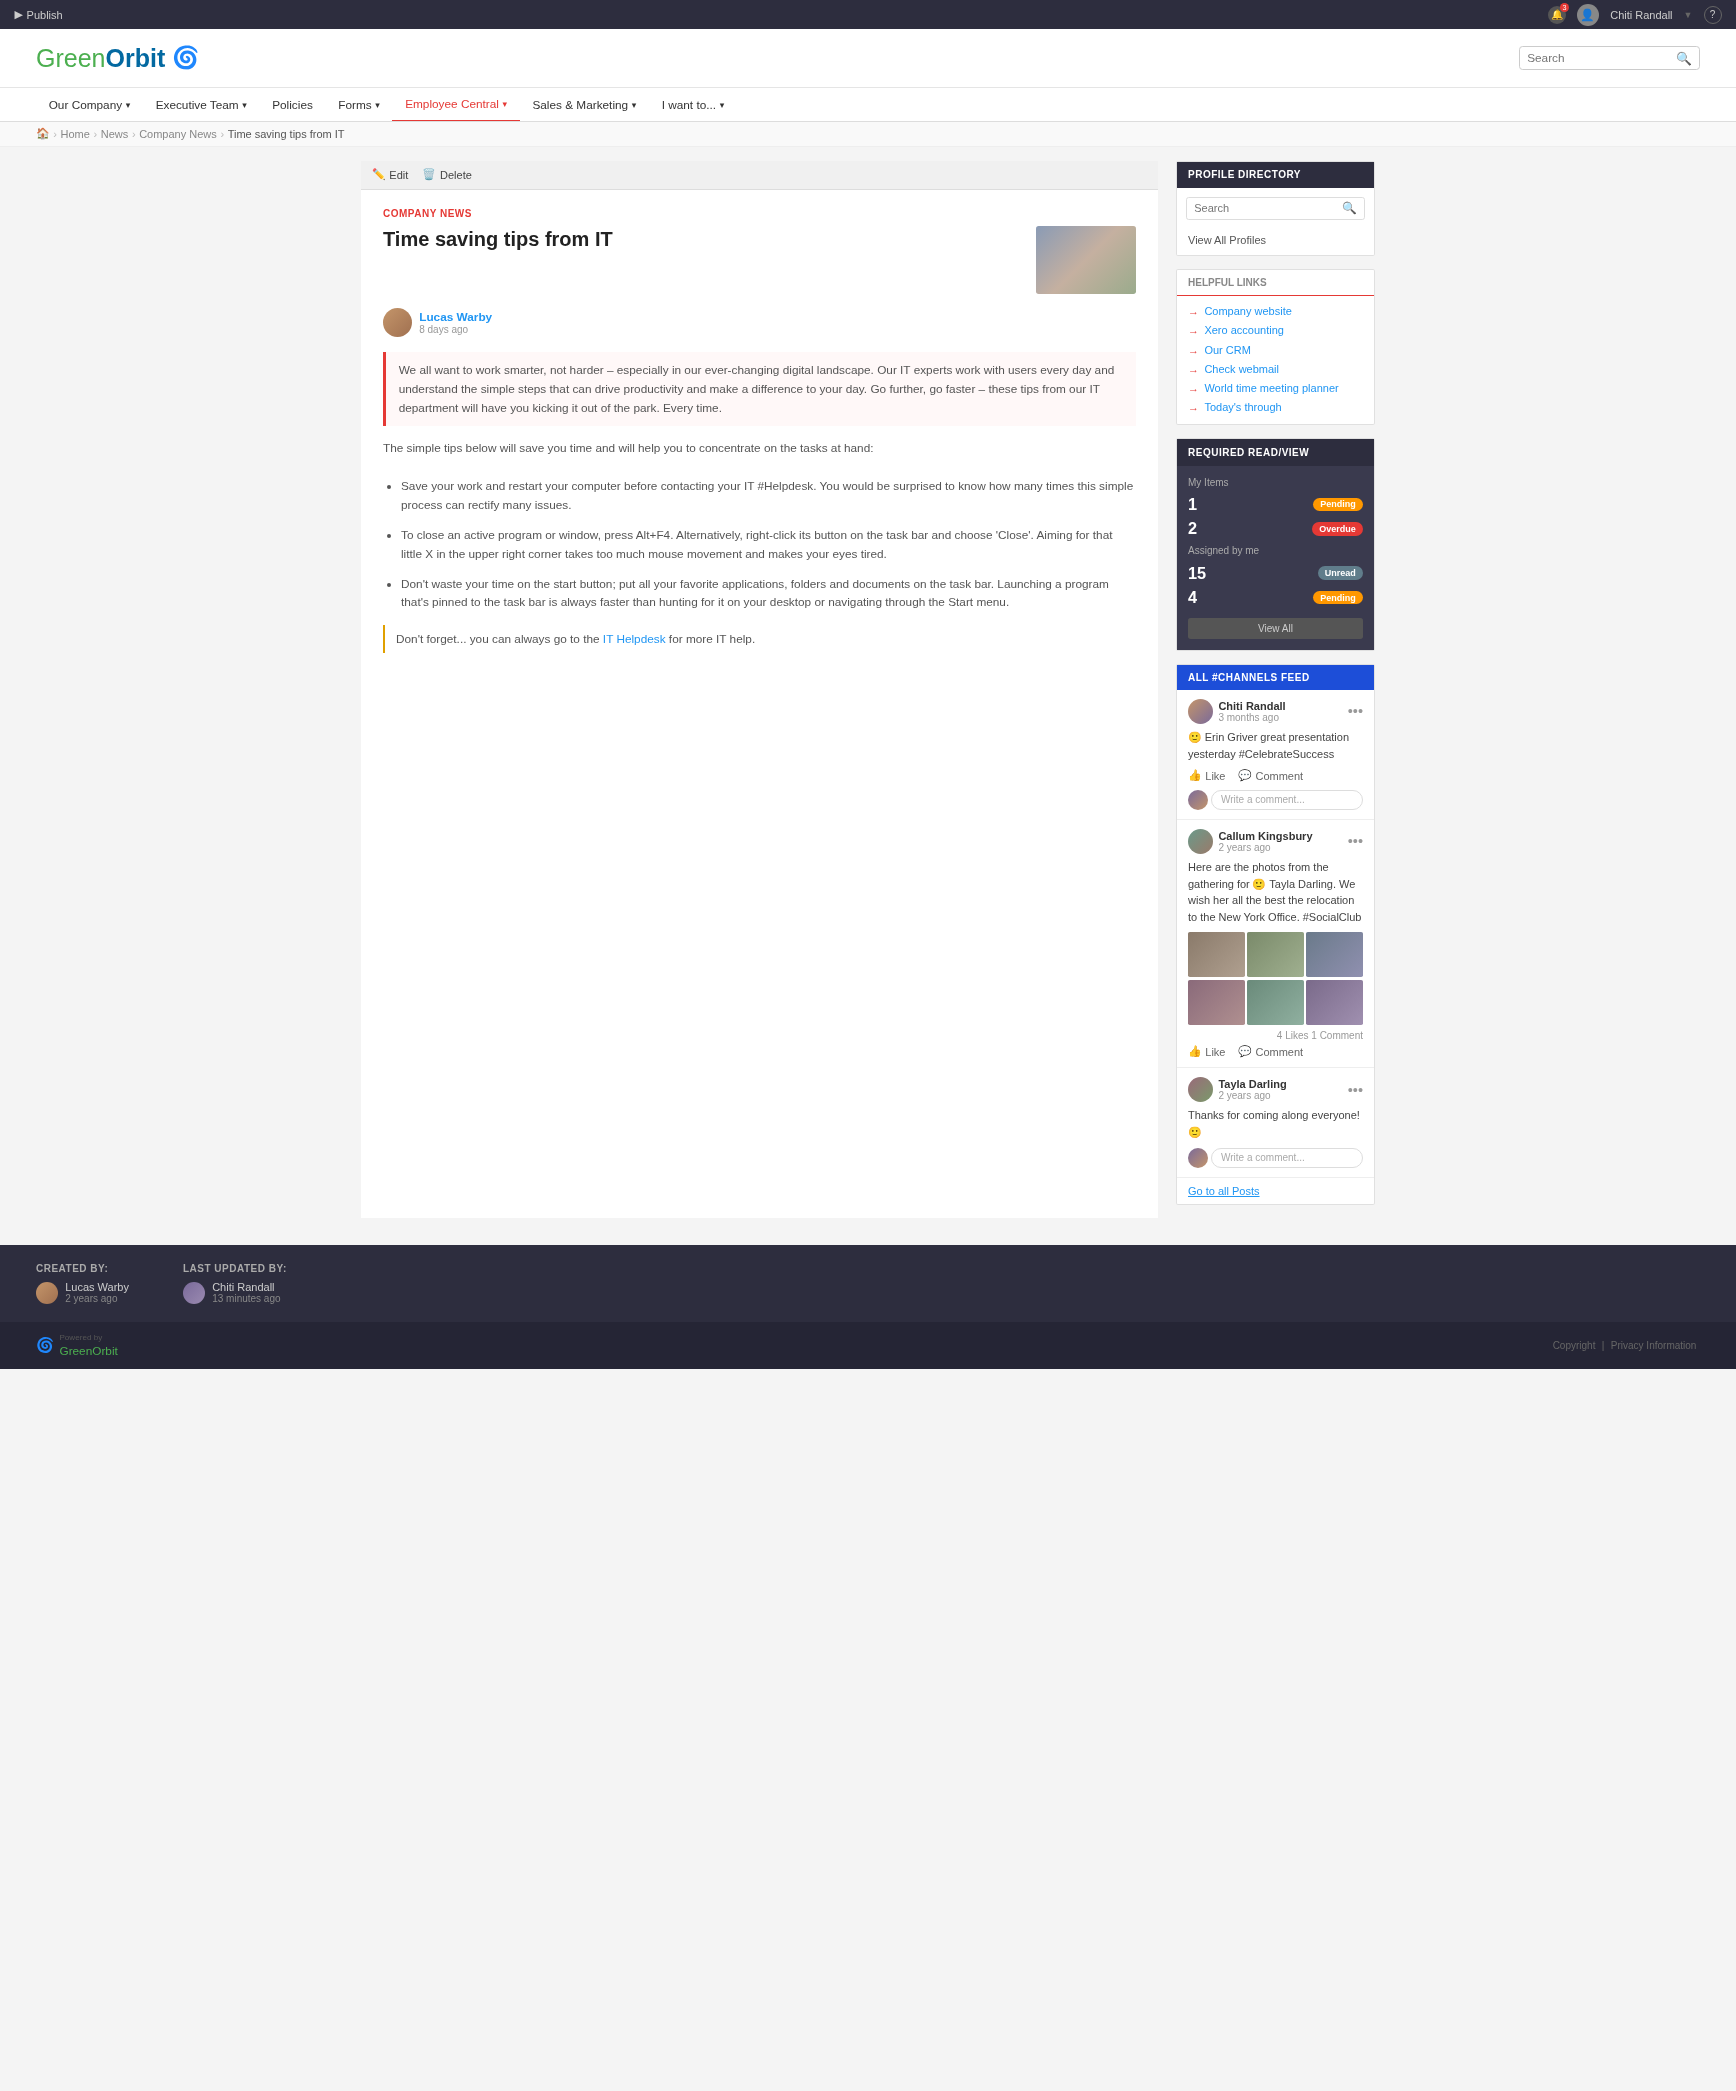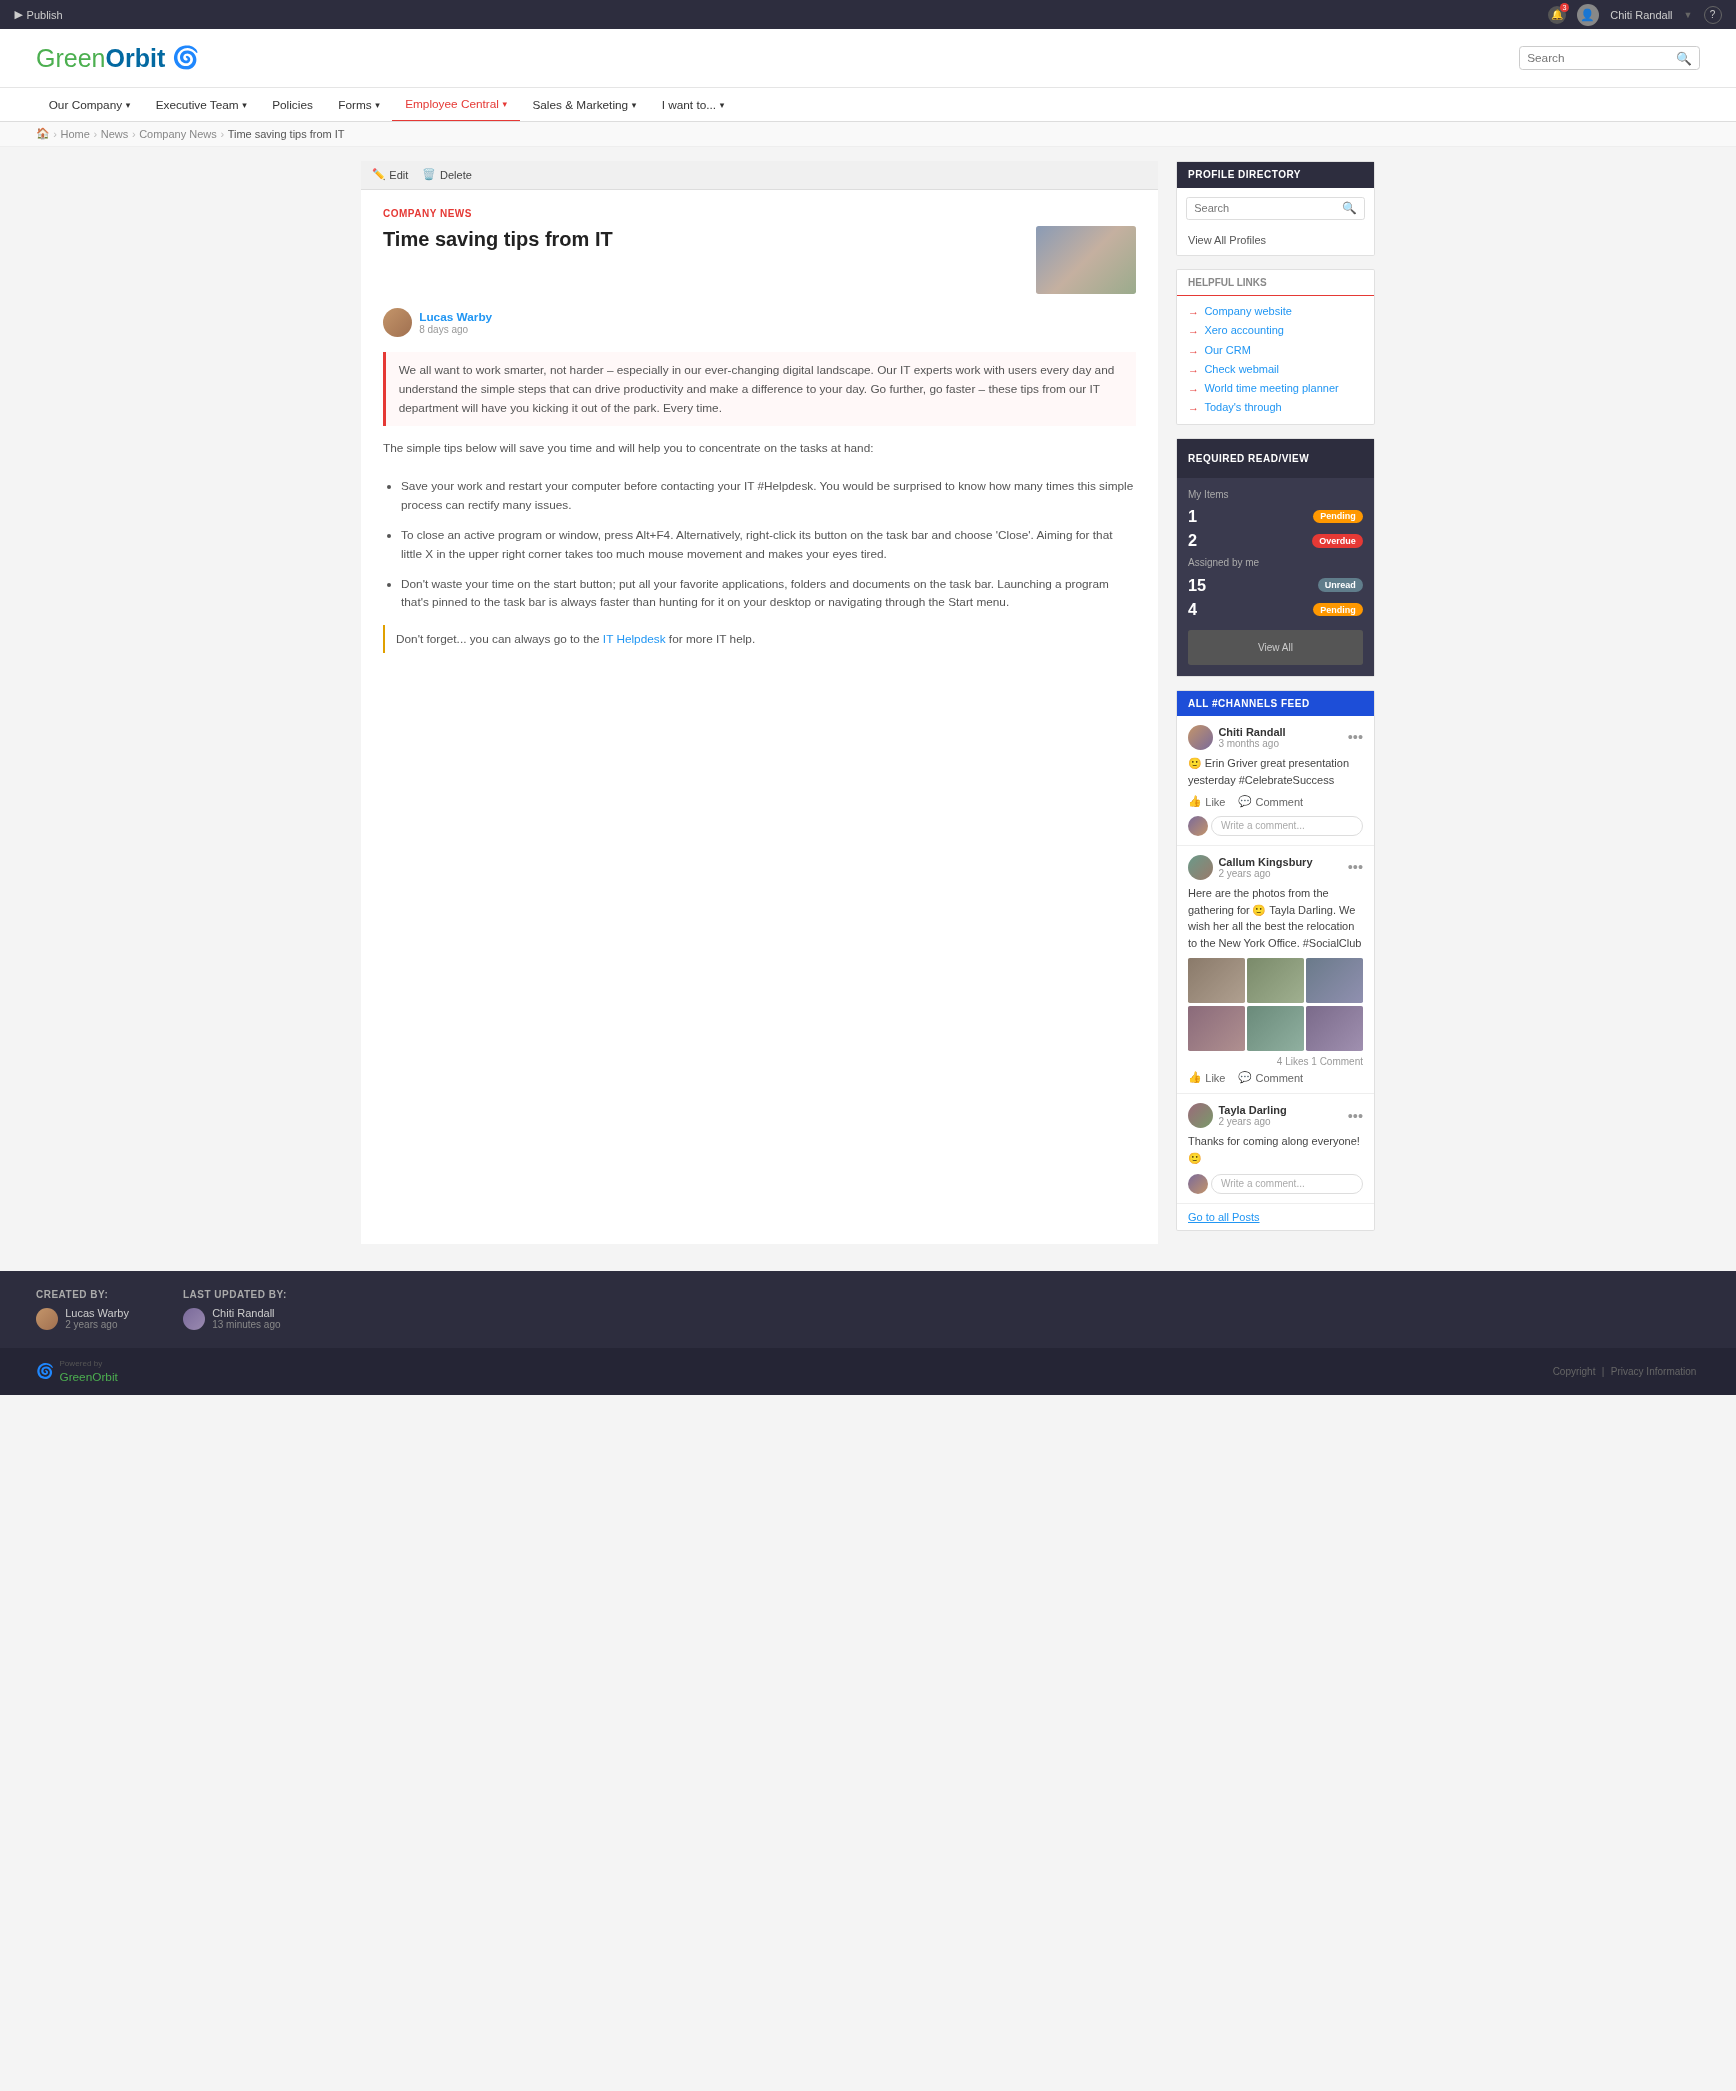--- a/index.html
+++ b/index.html
@@ -71,30 +71,30 @@
     .sidebar-card { background: #fff; margin-bottom: 12.7px; border: 0.9px solid #e0e0e0; border-radius: 1.8px; }
     .sidebar-card-header { background: #2d2d3e; color: #fff; font-size: 10px; font-weight: bold; letter-spacing: 0.5px; padding: 7.2px 11px; text-transform: uppercase; }
     .profile-search { display: flex; align-items: center; border: 0.9px solid #ddd; margin: 9px; border-radius: 2.7px; padding: 3.6px 7.2px; gap: 3.6px; }
     .profile-search input { border: none; outline: none; font-size: 11px; width: 100%; }
     .view-all-profiles { padding: 5.4px 11px 9px; font-size: 11px; color: #555; cursor: pointer; }
 
     .helpful-links-header { padding: 7.2px 11px; font-size: 10px; font-weight: bold; color: #888; text-transform: uppercase; border-bottom: 1.8px solid #e53935; margin-bottom: 5.4px; }
     .helpful-link { display: flex; align-items: center; gap: 5.4px; padding: 3.6px 11px; font-size: 11px; color: #2196F3; cursor: pointer; }
     .link-arrow { color: #e53935; }
 
-    .required-read-header { background: #2d2d3e; color: #fff; font-size: 10px; font-weight: bold; letter-spacing: 0.5px; padding: 14px 11px; text-transform: uppercase; }
+    .required-read-header { background: #2d2d3e; color: #fff; font-size: 10px; font-weight: bold; letter-spacing: 0.5px; padding: 8px 11px; text-transform: uppercase; }
     .required-body { background: #3a3a4e; padding: 11px; }
     .my-items-label { color: #aaa; font-size: 10px; margin-bottom: 7.2px; }
     .req-row { display: flex; align-items: center; justify-content: space-between; margin-bottom: 5.4px; }
     .req-num { color: #fff; font-size: 16.3px; font-weight: bold; }
     .badge { border-radius: 9px; padding: 1.8px 7.2px; font-size: 9px; font-weight: bold; color: #fff; }
     .badge-pending { background: #ff9800; }
     .badge-overdue { background: #e53935; }
     .badge-unread { background: #607d8b; }
-    .view-all-btn { background: #555; color: #ccc; border: none; border-radius: 2.7px; padding: 12px 11px; font-size: 10px; cursor: pointer; margin-top: 5.4px; width: 100%; }
+    .view-all-btn { background: #555; color: #ccc; border: none; border-radius: 2.7px; padding: 5px 11px; font-size: 10px; cursor: pointer; margin-top: 5.4px; width: 100%; }
 
     
     .channels-header { background: #1d4ed8; color: #fff; font-size: 10px; font-weight: bold; letter-spacing: 0.5px; padding: 7.2px 11px; text-transform: uppercase; }
     .feed-post { padding: 9px 11px; border-bottom: 0.9px solid #eee; }
     .post-header { display: flex; align-items: center; justify-content: space-between; margin-bottom: 5.4px; }
     .post-user { display: flex; align-items: center; gap: 5.4px; }
     .post-avatar { width: 25px; height: 25px; border-radius: 50%; }
     .post-username { font-weight: bold; font-size: 11px; color: #333; cursor: pointer; }
     .post-time { font-size: 10px; color: #999; }
     .post-menu { color: #999; cursor: pointer; font-size: 14.5px; }

